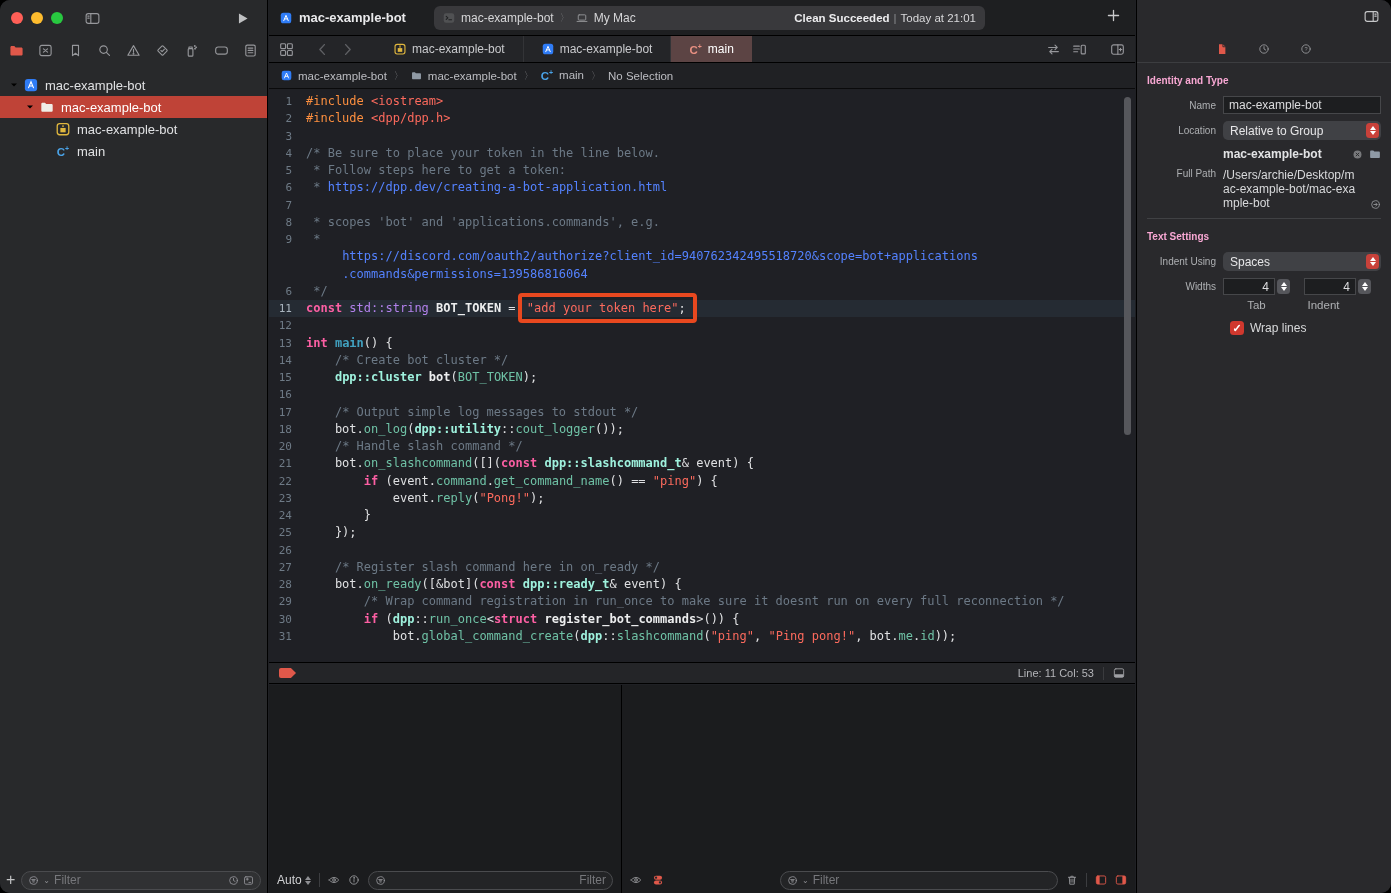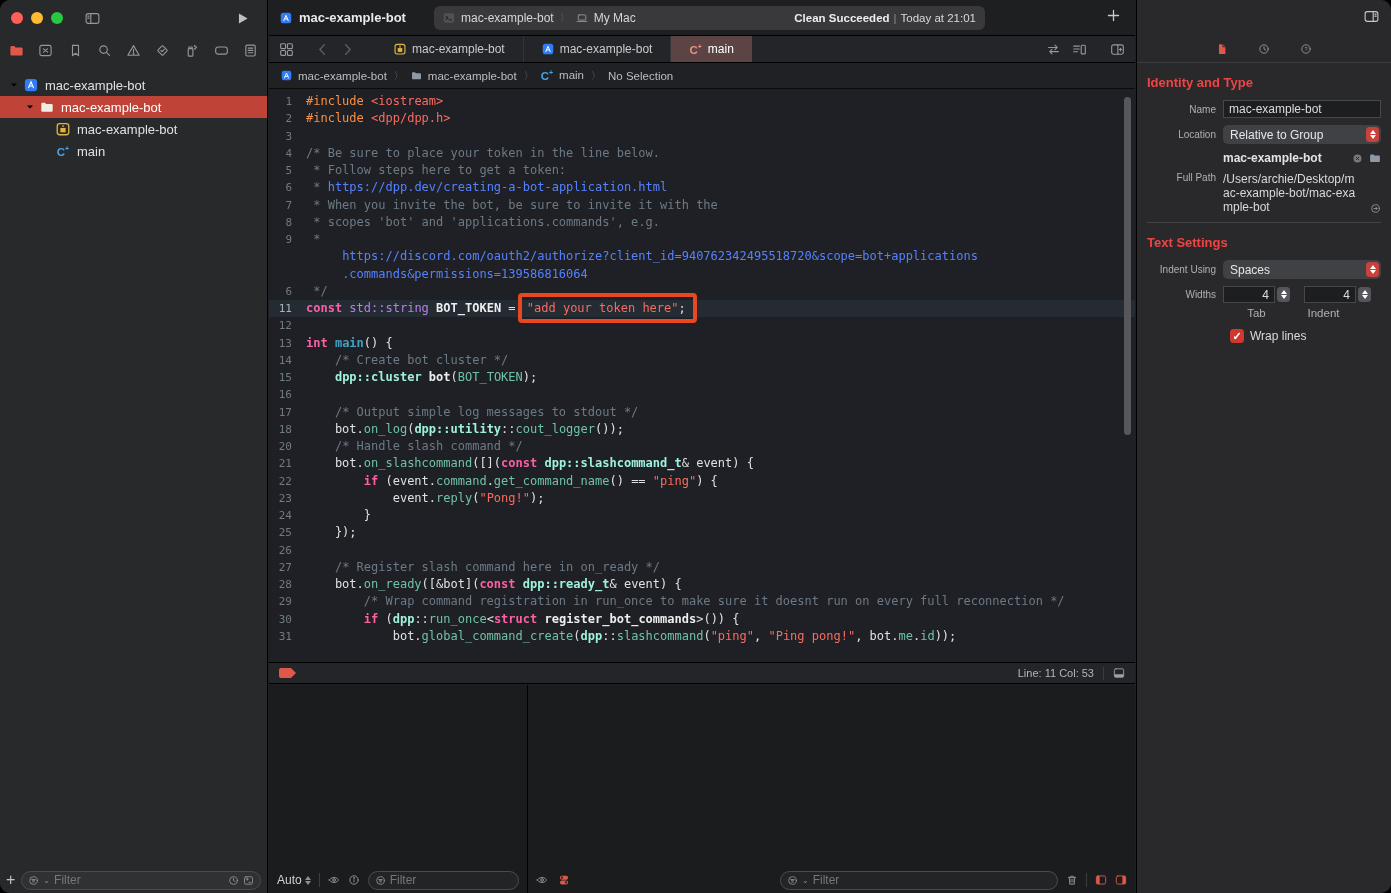--- a/index.html
+++ b/index.html
@@ -82,38 +82,38 @@
 
   
   .editorbar{position:absolute;top:662px;left:0;right:0;height:22px;background:#242528;border-top:1px solid #000;border-bottom:1px solid #000;
              display:flex;align-items:center;padding:0 10px;}
   .bp-pill{width:17px;height:10px;background:#e0584a;clip-path:polygon(0 0,70% 0,100% 50%,70% 100%,0 100%);border-radius:2px;}
   .editorbar-right{margin-left:auto;display:flex;align-items:center;gap:9px;color:#b4b5b9;font-size:11px;}
 
   
   .debug{position:absolute;top:685px;left:0;right:0;bottom:0;display:flex;background:#1b1c1e;}
   .dpane{position:relative;height:100%;}
-  .dpane.left{width:259px;border-right:1px solid #000;}
+  .dpane.left{width:353px;border-right:1px solid #000;text-align:right;}
   .dpane.right{flex:1;}
   .dtoolbar{position:absolute;left:0;right:0;bottom:0;height:26px;display:flex;align-items:center;padding:0 8px;gap:8px;color:#c9cacd;}
   .scope{display:flex;align-items:center;gap:3px;font-size:12px;color:#d0d1d3;}
   .updown{display:inline-flex;flex-direction:column;gap:1px;}
   .updown i{display:block;width:0;height:0;border-left:3px solid transparent;border-right:3px solid transparent;}
   .updown .u{border-bottom:4px solid #8e8f93;}
   .updown .d{border-top:4px solid #8e8f93;}
   .tbar-div{width:1px;height:14px;background:#3c3d40;}
   .red{color:#e0584a;}
 
   
   .insp-toolbar{position:absolute;top:0;left:0;right:0;height:36px;}
   .insp-panelbtn{position:absolute;right:12px;top:9px;color:#c6c7c9;}
   .insp-tabs{position:absolute;top:36px;left:0;right:0;height:27px;border-bottom:1px solid #3c3d40;
              display:flex;align-items:center;justify-content:center;gap:30px;color:#9a9b9f;}
   .insp-body{position:absolute;top:63px;left:0;right:0;padding:12px 10px 0 10px;}
-  .hsec{font-size:13px;font-weight:bold;color:#ef4444;margin-bottom:10px;}
+  .hsec{font-size:10px;font-weight:bold;color:#f9a8d4;margin-bottom:10px;}
   .irow{display:flex;align-items:center;margin-bottom:7px;}
   .ilabel{width:76px;flex:none;text-align:right;color:#aeb0b3;font-size:10px;padding-right:7px;}
   .ival{flex:1;min-width:0;}
   .tfield{background:#1d1e20;border:1px solid #46474a;color:#dcdcde;font-size:12px;height:18px;padding:0 5px;display:flex;align-items:center;}
   .popup{background:#404145;border-radius:5px;height:19px;display:flex;align-items:center;color:#e6e6e8;font-size:12px;padding-left:7px;position:relative;}
   .stepper{width:13px;height:15px;border-radius:3.5px;display:flex;flex-direction:column;align-items:center;justify-content:center;gap:1px;flex:none;}
   .stepper i{display:block;width:0;height:0;border-left:3px solid transparent;border-right:3px solid transparent;}
   .stepper .u{border-bottom:4px solid #fff;}
   .stepper .d{border-top:4px solid #fff;}
   .stepper.redbg{background:#c8413a;position:absolute;right:2px;top:2px;}
@@ -435,21 +435,21 @@
       </div>
 
     <div class="code" id="code">
       <div class="vscroll"></div>
     <div class="code-row"><span class="gut">1</span><span><span class="tok-p">#include </span><span class="tok-s">&lt;iostream&gt;</span></span></div>
         <div class="code-row"><span class="gut">2</span><span><span class="tok-p">#include </span><span class="tok-s">&lt;dpp/dpp.h&gt;</span></span></div>
         <div class="code-row"><span class="gut">3</span><span></span></div>
         <div class="code-row"><span class="gut">4</span><span><span class="tok-c">/* Be sure to place your token in the line below.</span></span></div>
         <div class="code-row"><span class="gut">5</span><span><span class="tok-c"> * Follow steps here to get a token:</span></span></div>
         <div class="code-row"><span class="gut">6</span><span><span class="tok-c"> * </span><span class="tok-l">https://dpp.dev/creating-a-bot-application.html</span></span></div>
-        <div class="code-row"><span class="gut">7</span><span><span class="tok-c"> * When you invite the bot, be sure to invite it with the</span></span></div>
+        <div class="code-row"><span class="gut">7</span></div>
         <div class="code-row"><span class="gut">8</span><span><span class="tok-c"> * scopes 'bot' and 'applications.commands', e.g.</span></span></div>
         <div class="code-row"><span class="gut">9</span><span><span class="tok-c"> *</span></span></div>
         <div class="code-row"><span class="gut"></span><span><span class="tok-w">     </span><span class="tok-l">https://discord.com/oauth2/authorize?client_id=940762342495518720&amp;scope=bot+applications</span></span></div>
         <div class="code-row"><span class="gut"></span><span><span class="tok-w">     </span><span class="tok-l">.commands&amp;permissions=139586816064</span></span></div>
         <div class="code-row"><span class="gut">6</span><span><span class="tok-c"> */</span></span></div>
         <div class="code-row cur"><span class="gut">11</span><span><span class="tok-k">const</span><span class="tok-w"> </span><span class="tok-t">std::string</span><span class="tok-w"> </span><span class="tok-b">BOT_TOKEN</span><span class="tok-w"> = </span><span class="ann"><span class="tok-s">"add your token here"</span><span class="tok-w">;</span></span></span></div>
         <div class="code-row"><span class="gut">12</span><span></span></div>
         <div class="code-row"><span class="gut">13</span><span><span class="tok-k">int</span><span class="tok-w"> </span><span class="tok-f">main</span><span class="tok-w">() {</span></span></div>
         <div class="code-row"><span class="gut">14</span><span><span class="tok-w">    </span><span class="tok-c">/* Create bot cluster */</span></span></div>
         <div class="code-row"><span class="gut">15</span><span><span class="tok-w">    </span><span class="tok-m">dpp::cluster</span><span class="tok-w"> </span><span class="tok-b">bot</span><span class="tok-w">(</span><span class="tok-g">BOT_TOKEN</span><span class="tok-w">);</span></span></div>

